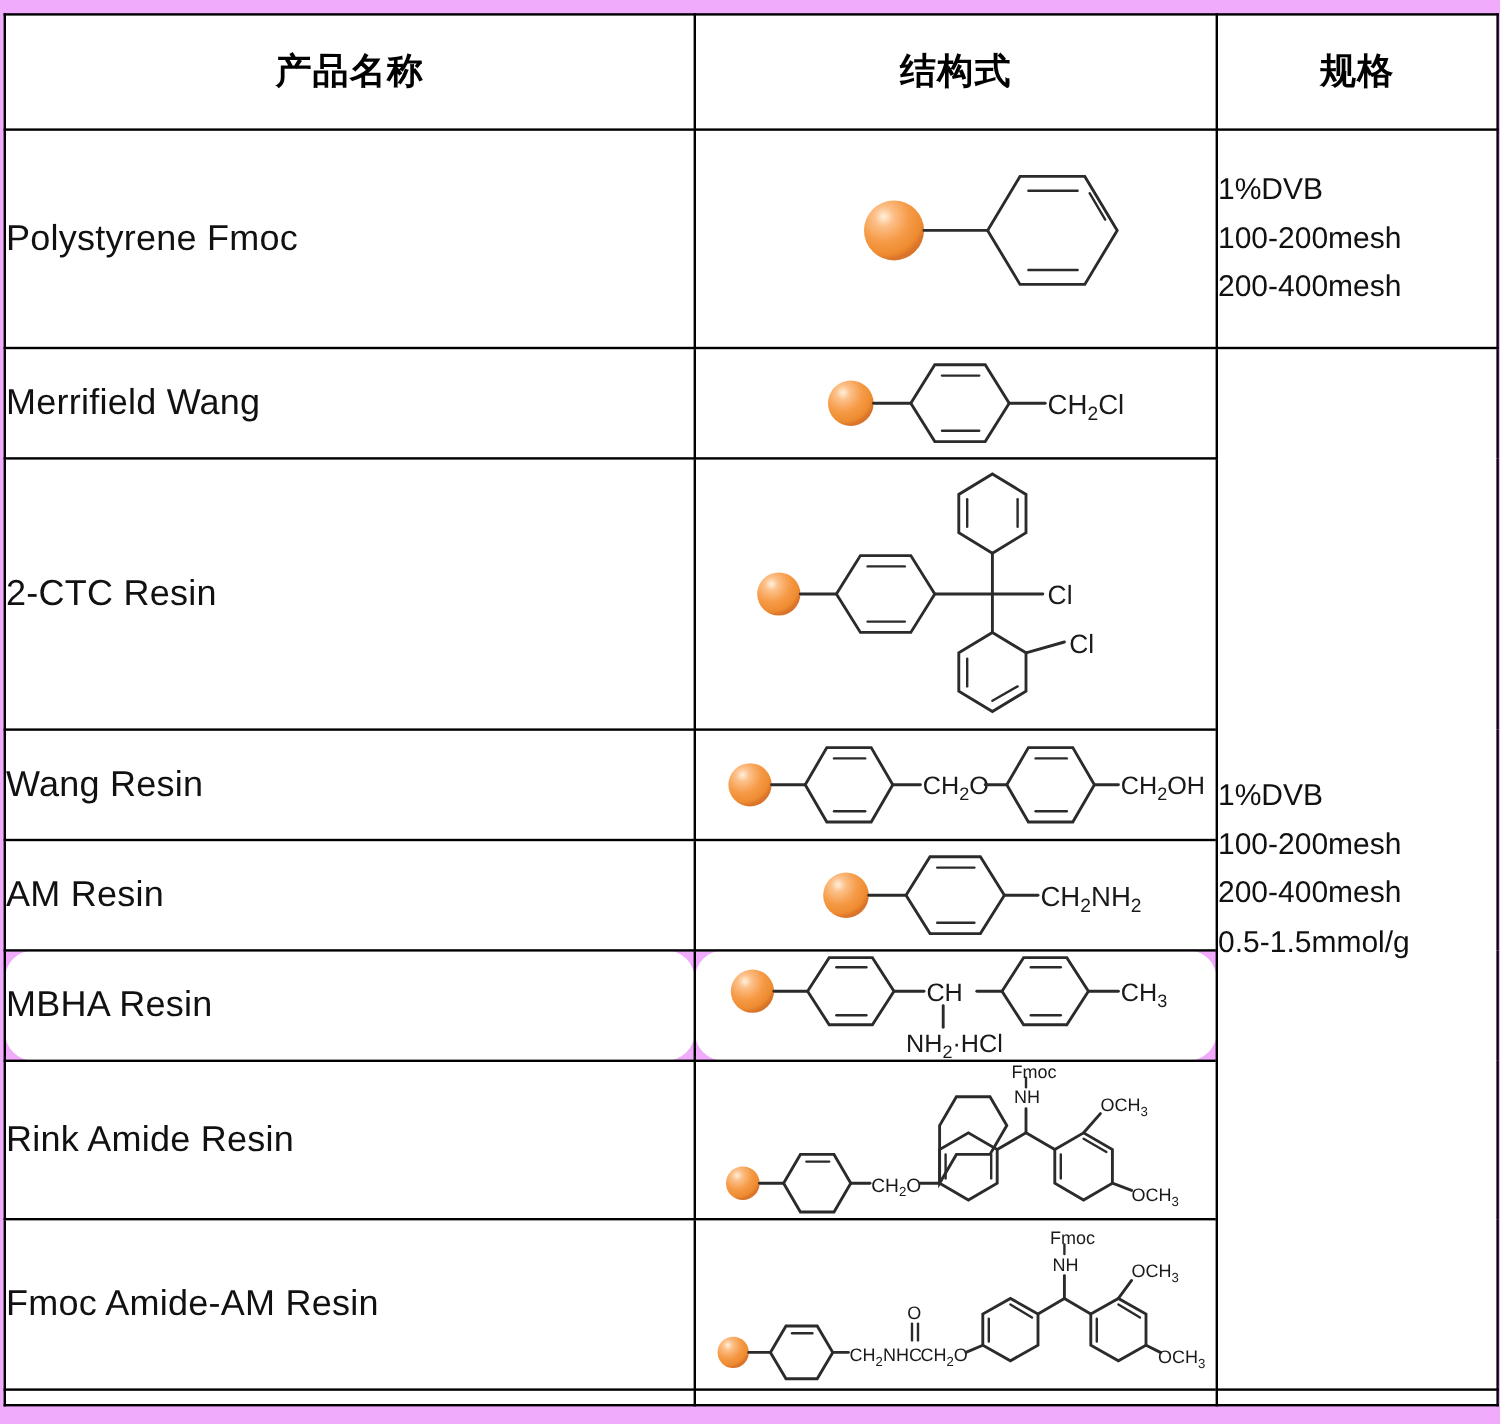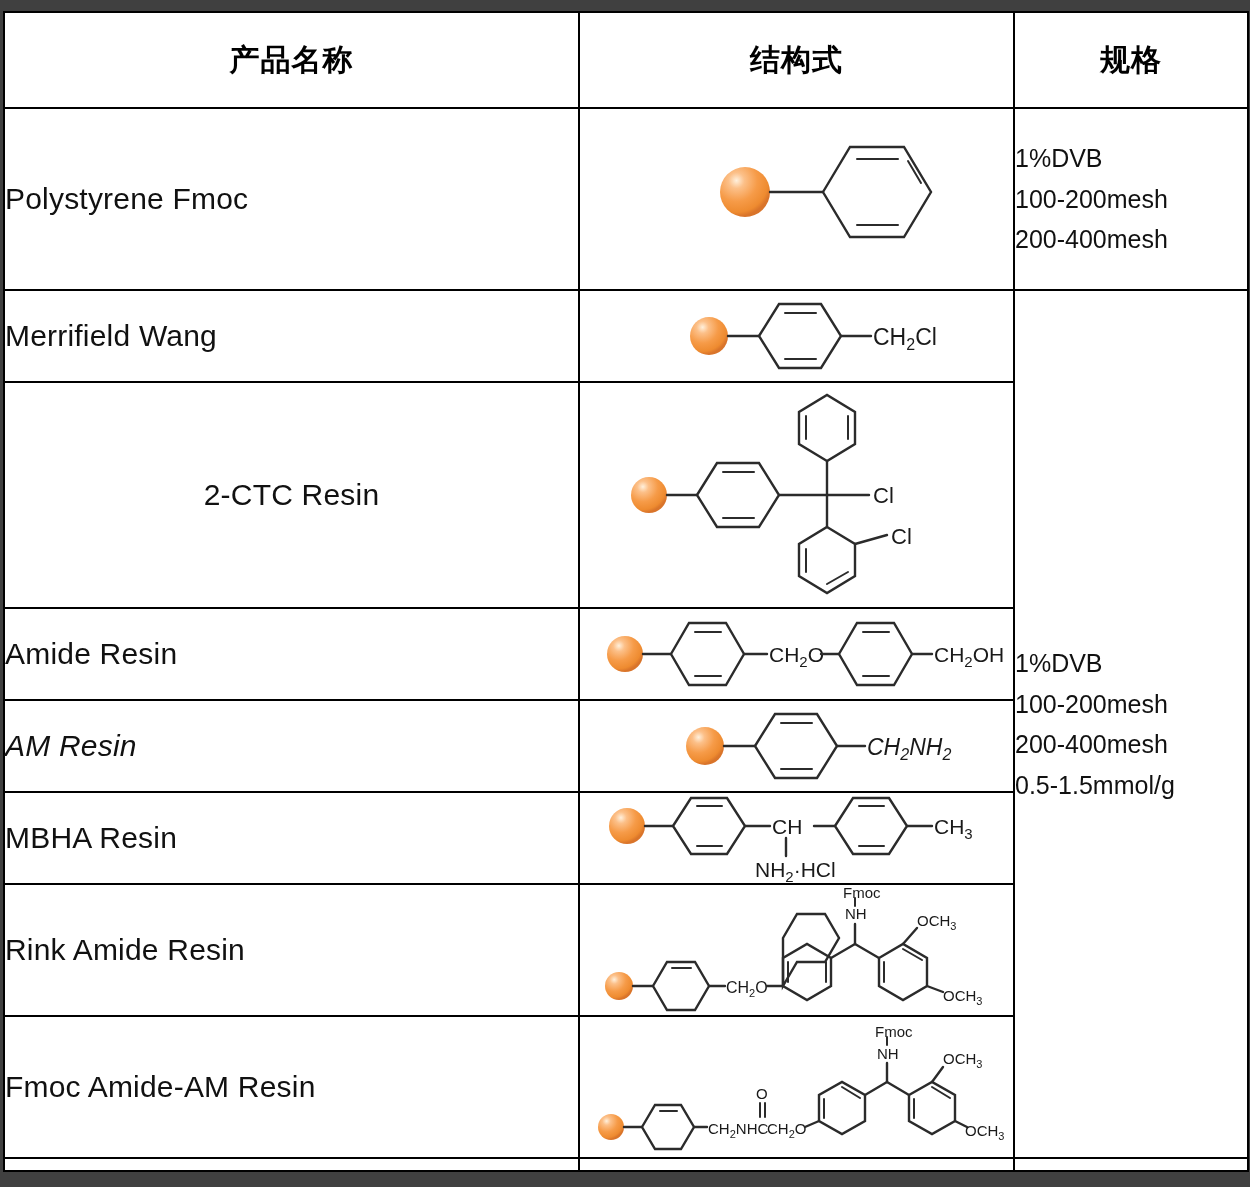--- a/index.html
+++ b/index.html
@@ -10,21 +10,21 @@
   body {
     width: 1250px;
     height: 1187px;
     font-family: "Liberation Sans", sans-serif;
     overflow: hidden;
   }
   .sheet {
     position: relative;
     width: 1250px;
     height: 1187px;
-    background: #404040;
+    background: #f0abfc;
   }
   table.resin-table {
     position: absolute;
     left: 3px;
     top: 11px;
     width: 1244px;
     border-collapse: collapse;
     table-layout: fixed;
   }
   table.resin-table col.c-name  { width: 575px; }
@@ -68,24 +68,24 @@
     color: #111111;
     line-height: 1.62;
     padding: 4px 0;
   }
   .spec-cell .sp-line { display: block; white-space: nowrap; }
 
   
   tr.r-head td { height: 94px; }
   tr.r-poly  td { height: 180px; }
   tr.r-merri td { height: 90px; }
-  tr.r-ctc   td { height: 224px; text-align: center; }
+  tr.r-ctc   td { height: 224px; }
   tr.r-wang  td { height: 90px; }
-  tr.r-am    td { height: 90px; font-style: italic; }
-  tr.r-mbha  td { height: 90px; }
+  tr.r-am    td { height: 90px; }
+  tr.r-mbha  td { height: 90px; border-radius: 24px; }
   tr.r-rink  td { height: 130px; }
   tr.r-rinkam td { height: 140px; }
   tr.r-partial td { height: 11px; }
 
   
   .bond { stroke: #2b2b2b; stroke-width: 2.4; fill: none; stroke-linecap: round; }
   .bond-thin { stroke: #2b2b2b; stroke-width: 2.0; fill: none; stroke-linecap: round; }
   .atom-label {
     font-family: "Liberation Sans", sans-serif;
     fill: #1a1a1a;
@@ -198,21 +198,21 @@
               <line class="bond-thin" x1="219" y1="162" x2="219" y2="185"></line>
               <line class="bond-thin" x1="261" y1="185" x2="240" y2="197"></line>
             </g>
             <line class="bond" x1="268" y1="157" x2="300" y2="148"></line>
             <text class="atom-label" x="304" y="157" font-size="22">Cl</text>
           </svg>
         </td>
       </tr>
 
       <tr class="r-wang">
-        <td class="name-cell">Amide Resin</td>
+        <td class="name-cell">Wang Resin</td>
         <td class="struct-cell">
           <svg width="420" height="86" viewBox="0 0 420 86">
             <circle cx="38" cy="43" r="18" fill="url(#beadGrad)"></circle>
             <line class="bond" x1="56" y1="43" x2="84" y2="43"></line>
             <g>
               <polygon class="bond" points="84,43 102,12 139,12 157,43 139,74 102,74"></polygon>
               <line class="bond-thin" x1="108" y1="21" x2="134" y2="21"></line>
               <line class="bond-thin" x1="108" y1="65" x2="134" y2="65"></line>
             </g>
             <line class="bond" x1="157" y1="43" x2="180" y2="43"></line>

